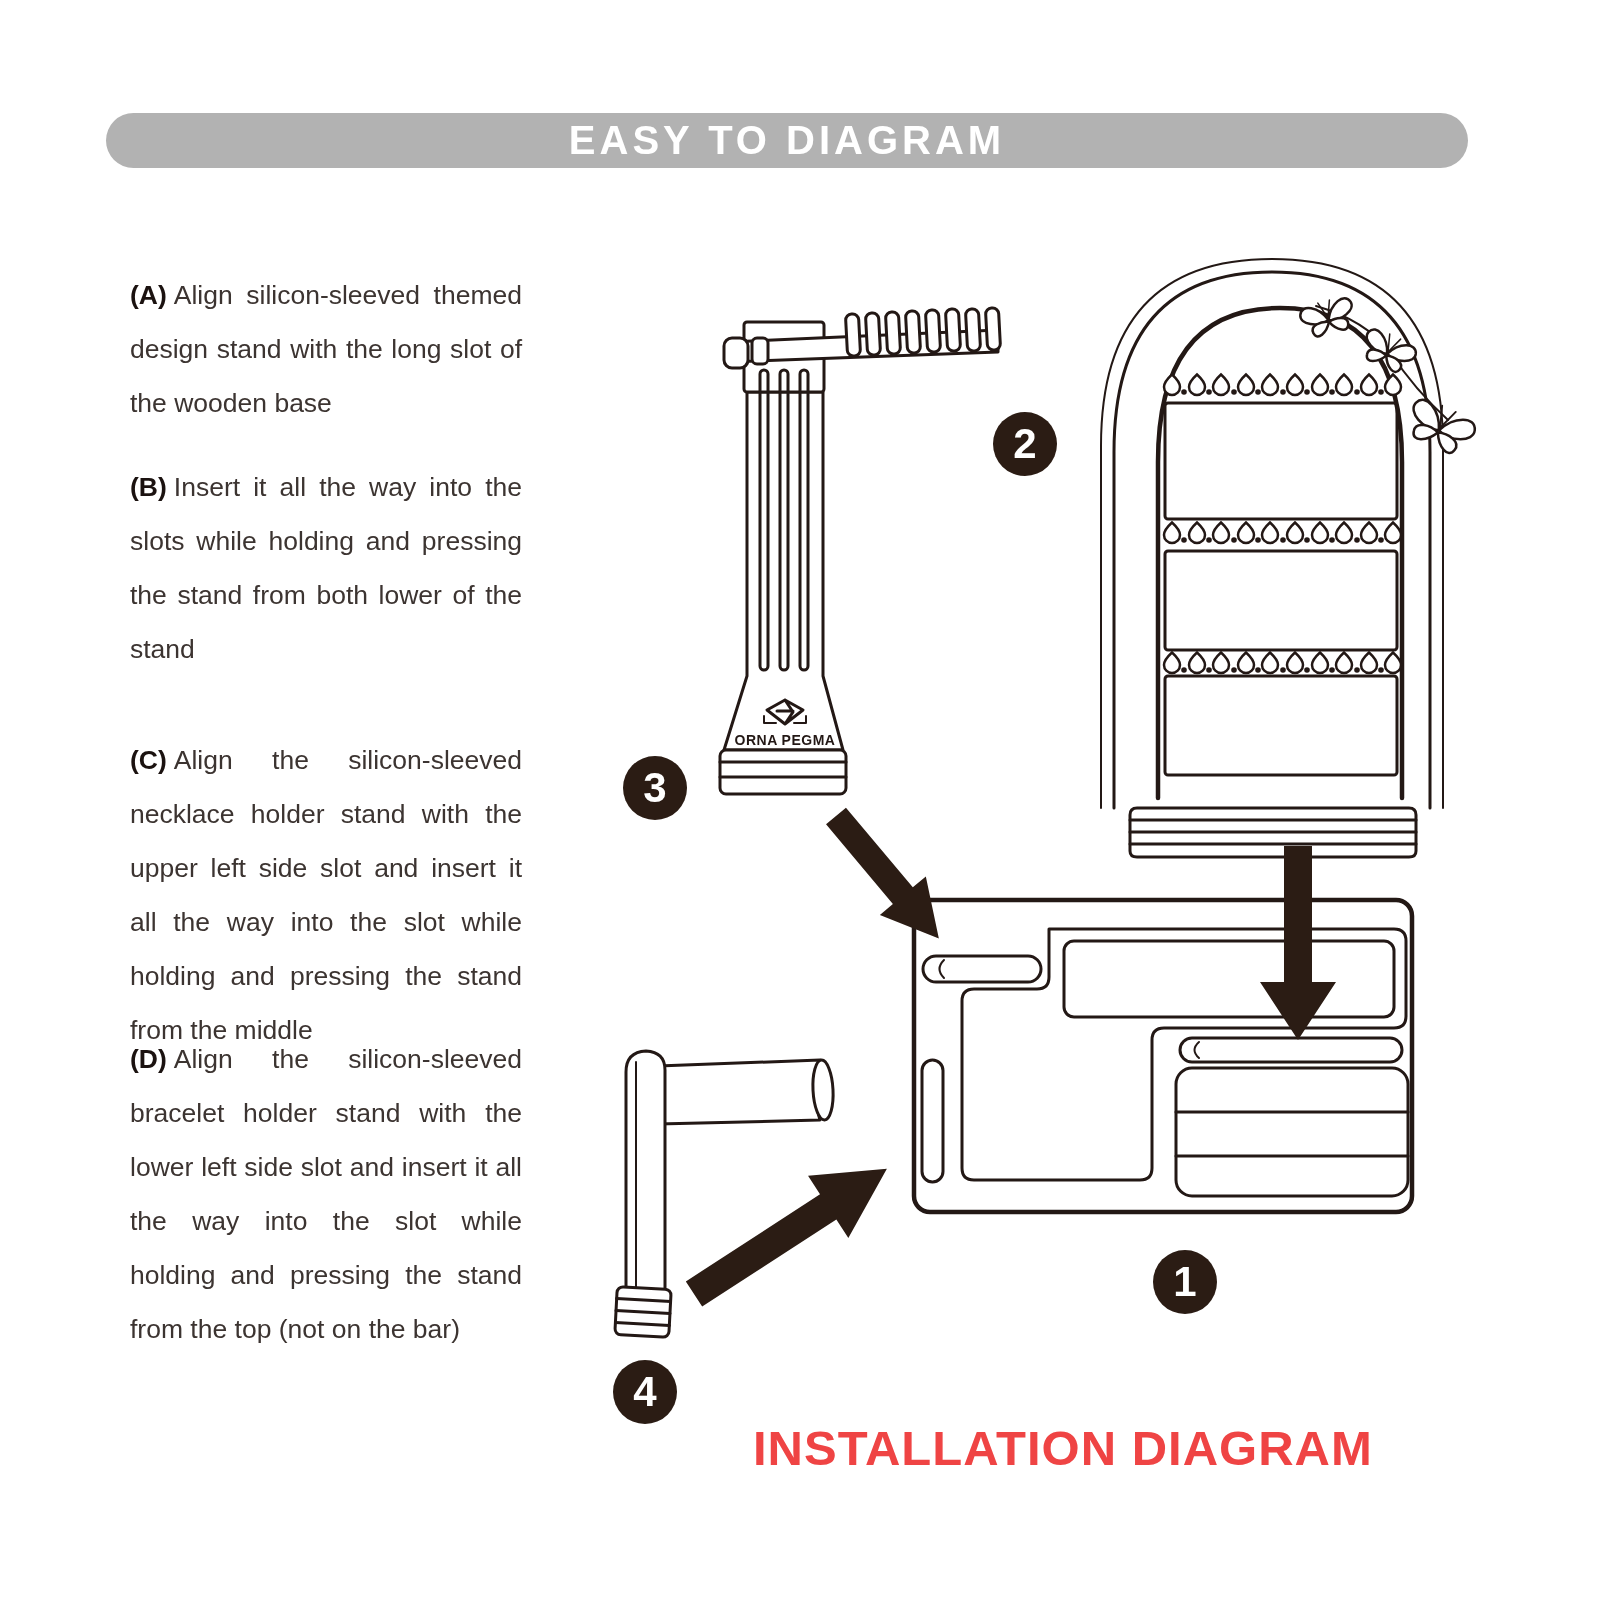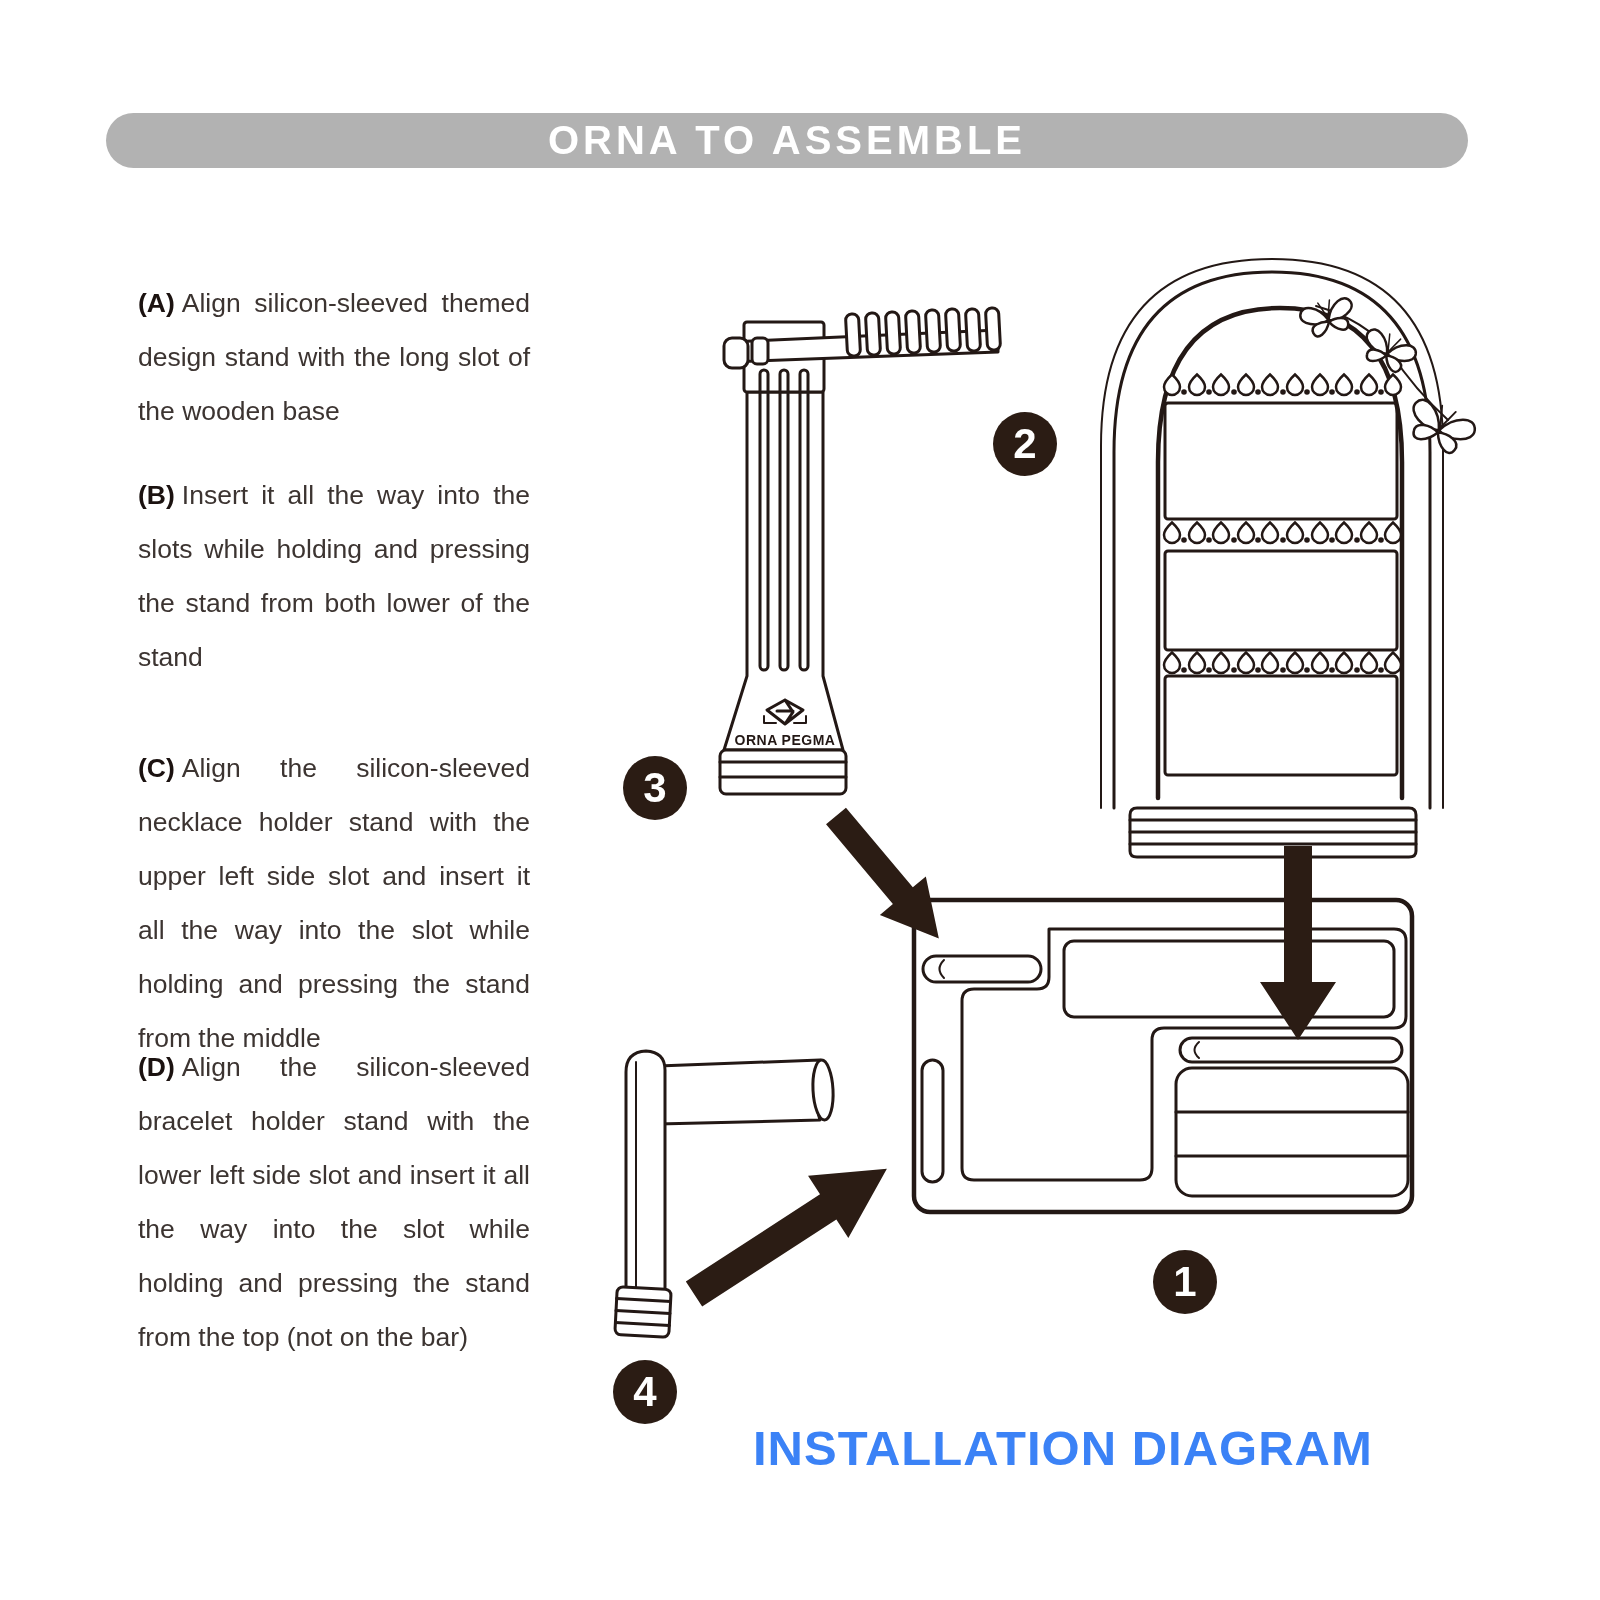--- a/index.html
+++ b/index.html
@@ -3,56 +3,56 @@
 <meta charset="utf-8">
 <style>
   html,body{margin:0;padding:0;background:#fff;}
   body{width:1600px;height:1600px;position:relative;font-family:"Liberation Sans",sans-serif;}
   .canvas{position:absolute;inset:0;background:#ffffff;overflow:hidden;}
 
   .banner{position:absolute;left:106px;top:113px;width:1362px;height:55px;background:#b2b2b2;
           border-radius:28px;display:flex;align-items:center;justify-content:center;}
   .banner .banner-text{color:#ffffff;font-weight:bold;font-size:40px;letter-spacing:4px;}
 
-  .instr{position:absolute;left:130px;width:392px;margin:8px;font-size:26.5px;line-height:54px;
+  .instr{position:absolute;left:130px;width:392px;margin:0;font-size:26.5px;line-height:54px;
          color:#3c3431;text-align:justify;}
   .instr .lbl{font-weight:bold;color:#1b1210;margin-right:7px;}
   #instr-a{top:268px;}
   #instr-b{top:460px;}
   #instr-c{top:733px;}
   #instr-d{top:1032px;}
 
   .badge{position:absolute;width:64px;height:64px;border-radius:50%;background:#2b1c14;color:#ffffff;
          font-weight:bold;font-size:42px;display:flex;align-items:center;justify-content:center;}
   #badge-1{left:1153px;top:1250px;}
   #badge-2{left:993px;top:412px;}
   #badge-3{left:623px;top:756px;}
   #badge-4{left:613px;top:1360px;}
 
   .diagram-title{position:absolute;left:753px;top:1420px;font-size:49px;font-weight:bold;
-                 color:#3b82f6;letter-spacing:1px;white-space:nowrap;}
+                 color:#ef4444;letter-spacing:1px;white-space:nowrap;}
 
   svg.art{position:absolute;left:0;top:0;width:1600px;height:1600px;}
   .ln{stroke:#231815;stroke-width:3;fill:none;stroke-linecap:round;stroke-linejoin:round;}
   .lnw{stroke:#231815;stroke-width:3;fill:#ffffff;stroke-linecap:round;stroke-linejoin:round;}
   .thick{stroke-width:4.5;}
   .thin{stroke-width:2;}
   .drops use{stroke:#231815;stroke-width:2.5;fill:#ffffff;}
   .dots use{fill:#231815;stroke:none;}
   .arrow{fill:#2b1c14;stroke:none;}
   .brand-text{font-family:"Liberation Sans",sans-serif;font-size:14px;font-weight:bold;
               letter-spacing:0.5px;fill:#231815;}
 </style>
 </head>
 <body>
 
 <div class="canvas">
 
   <div class="banner">
-    <span class="banner-text">ORNA TO ASSEMBLE</span>
+    <span class="banner-text">EASY TO DIAGRAM</span>
   </div>
 
   <div>
     <p class="instr" id="instr-a"><span class="lbl">(A)</span><span>Align silicon-sleeved themed design stand with the long slot of the wooden base</span></p>
     <p class="instr" id="instr-b"><span class="lbl">(B)</span><span>Insert it all the way into the slots while holding and pressing the stand from both lower of the stand</span></p>
     <p class="instr" id="instr-c"><span class="lbl">(C)</span><span>Align the silicon-sleeved necklace holder stand with the upper left side slot and insert it all the way into the slot while holding and pressing the stand from the middle</span></p>
     <p class="instr" id="instr-d"><span class="lbl">(D)</span><span>Align the silicon-sleeved bracelet holder stand with the lower left side slot and insert it all the way into the slot while holding and pressing the stand from the top (not on the bar)</span></p>
   </div>
 
   <svg class="art" viewBox="0 0 1600 1600">

